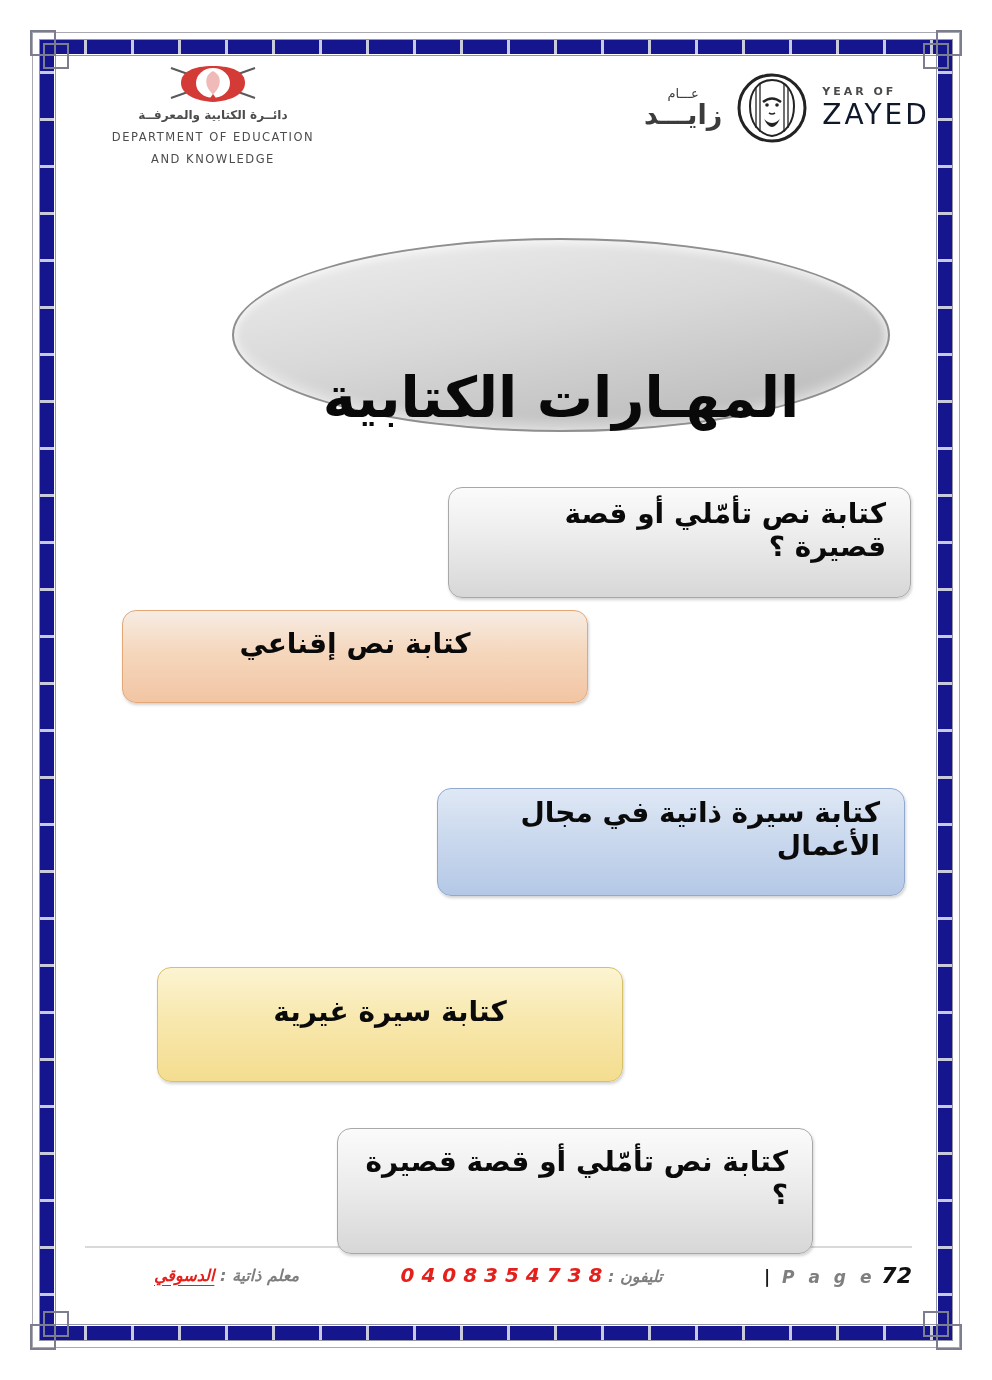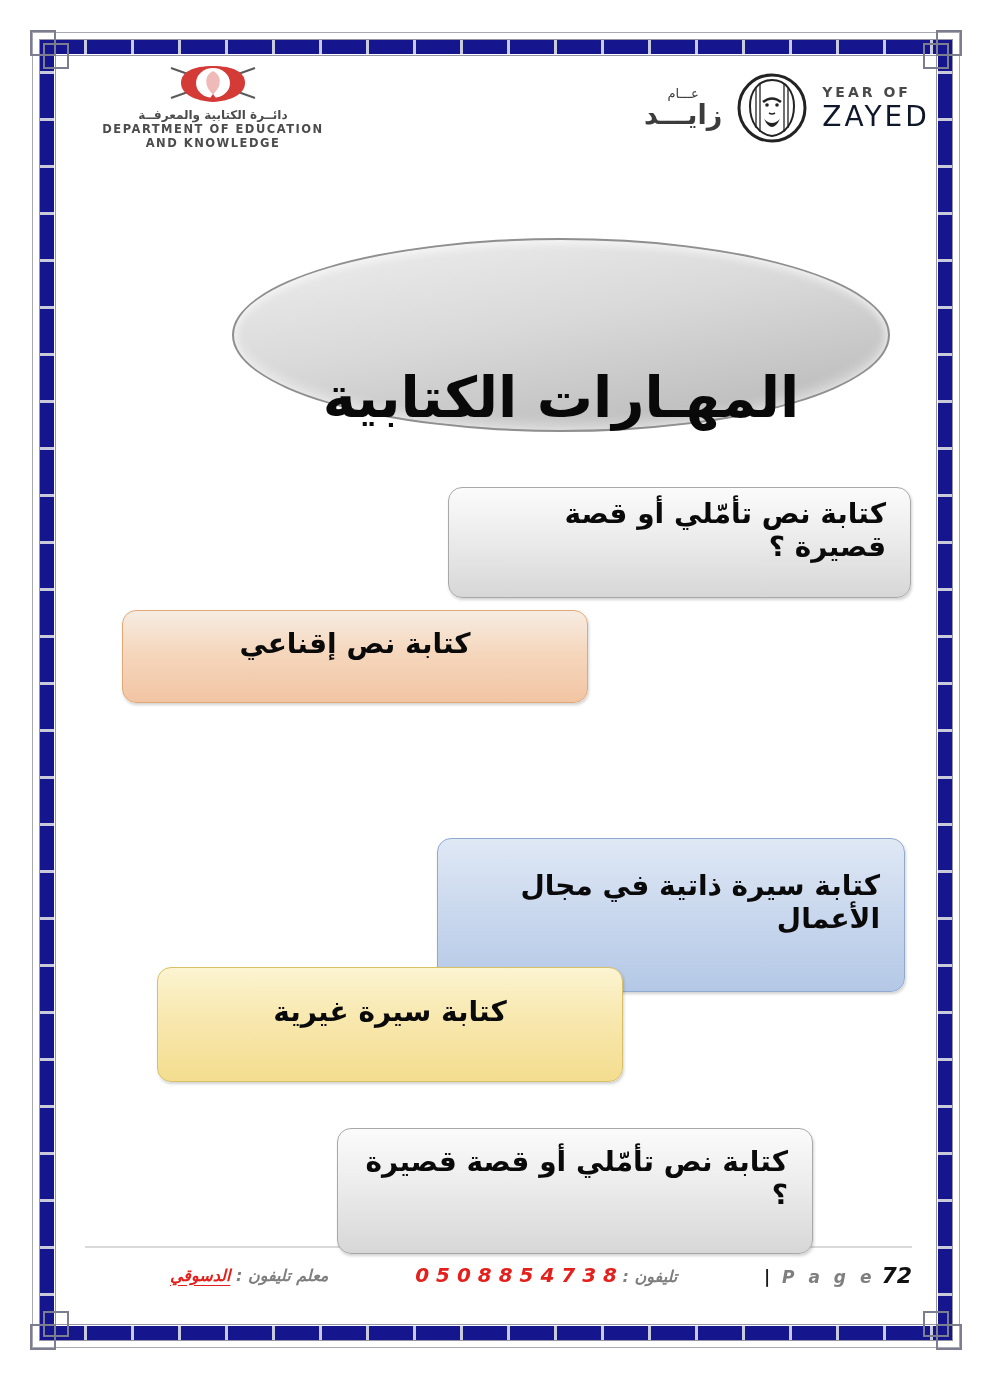--- a/index.html
+++ b/index.html
@@ -18,54 +18,54 @@
   .tick.h{left:40px;right:40px;height:14px;
     background:repeating-linear-gradient(90deg,transparent 0 44px,#c9cbdd 44px 47px);}
   .tick.v{top:40px;bottom:40px;width:14px;
     background:repeating-linear-gradient(0deg,transparent 0 44px,#c9cbdd 44px 47px);}
   .tick.t{top:40px;} .tick.b{bottom:40px;} .tick.l{left:40px;} .tick.r{right:40px;}
   .csq{position:absolute;width:22px;height:22px;border:2px solid #7d7d90;
     background:transparent;pointer-events:none;}
   
   .logo-left{position:absolute;left:88px;top:64px;width:250px;text-align:center;}
   .logo-left .arb{font-size:12px;color:#4c4c4c;font-weight:bold;letter-spacing:1px;}
-  .logo-left .eng{font-size:11.5px;color:#4c4c4c;font-weight:bold;letter-spacing:1.5px;line-height:1.25;}
+  .logo-left .eng{font-size:11.5px;color:#4c4c4c;font-weight:normal;letter-spacing:1.5px;line-height:1.25;margin-top:8px;}
   .logo-right{position:absolute;left:644px;top:68px;height:80px;display:flex;align-items:center;gap:14px;}
   .zayed-arabic{text-align:center;color:#3c3c3c;line-height:1.05;}
   .zayed-arabic .small{font-size:13px;letter-spacing:2px;}
   .zayed-arabic .big{font-size:27px;font-weight:bold;letter-spacing:2px;}
-  .zayed-english .top{font-size:14px;color:#4a4a4a;letter-spacing:3px;font-weight:bold;}
+  .zayed-english .top{font-size:11px;color:#4a4a4a;letter-spacing:3px;font-weight:bold;}
   .zayed-english .bottom{font-size:28px;color:#0f172a;font-weight:normal;letter-spacing:3px;}
   
   .title-ellipse{position:absolute;left:232px;top:238px;width:654px;height:190px;
     border-radius:50%;border:2px solid #8f8f8f;
     background:linear-gradient(170deg,#efefef 0%,#d9d9d9 45%,#b4b4b4 100%);
     box-shadow:inset 0 -6px 12px rgba(255,255,255,.45), inset 0 4px 8px rgba(255,255,255,.6);
     display:flex;align-items:flex-end;justify-content:center;}
   .title-ellipse span{font-size:56px;font-weight:bold;color:#090909;direction:rtl;}
   
   .opt{position:absolute;border-radius:14px;display:flex;align-items:center;justify-content:center;
     direction:rtl;font-weight:bold;font-size:28px;color:#0a0a0a;padding:0 24px 26px 24px;
     box-sizing:border-box;box-shadow:1px 2px 3px rgba(0,0,0,.18);}
   .opt.gray  {background:linear-gradient(180deg,#fbfbfb 0%,#ececec 45%,#d7d7d7 100%);border:1.5px solid #a8a8a8;}
   .opt.orange{background:linear-gradient(180deg,#f7ece3 0%,#f5d7bd 45%,#f2c5a3 100%);border:1.5px solid #e2a878;}
   .opt.blue  {background:linear-gradient(180deg,#dfe8f5 0%,#cbd9ee 45%,#b4c8e6 100%);border:1.5px solid #8fa9d0;}
   .opt.yellow{background:linear-gradient(180deg,#fcf4d2 0%,#f8e8ae 45%,#f4dd8f 100%);border:1.5px solid #d8c066;}
   .opt1{left:448px;top:487px;width:463px;height:111px;}
   .opt2{left:122px;top:610px;width:466px;height:93px;}
-  .opt3{left:437px;top:838px;width:468px;height:154px;}
+  .opt3{left:437px;top:788px;width:468px;height:108px;}
   .opt4{left:157px;top:967px;width:466px;height:115px;z-index:2;}
   .opt5{left:337px;top:1128px;width:476px;height:126px;z-index:2;}
   
   .footer-rule{position:absolute;left:85px;right:80px;top:1246px;height:2px;background:#d9d9d9;z-index:1;}
   .footer{position:absolute;left:90px;right:80px;top:1260px;height:30px;z-index:3;
     display:flex;align-items:center;justify-content:space-between;font-style:italic;}
   .footer .seg{white-space:nowrap;}
   .f-teacher{direction:rtl;color:#7f7f7f;font-size:16px;font-weight:bold;letter-spacing:2px;margin-left:64px;}
-  .f-teacher .name{color:#e3201b;text-decoration:underline;text-underline-offset:4px;margin-left:16px;}
+  .f-teacher .name{color:#e3201b;text-decoration:underline;text-underline-offset:4px;}
   .f-phone{direction:rtl;color:#7f7f7f;font-size:16px;font-weight:bold;letter-spacing:2px;}
   .f-phone .num{color:#e3201b;font-size:20px;letter-spacing:3px;font-weight:bold;}
   .f-page{color:#7f7f7f;font-size:17px;font-weight:bold;}
   .f-page .pipe{color:#1a1a1a;font-style:normal;margin-right:6px;}
   .f-page .word{letter-spacing:4px;}
   .f-page .num{color:#111;font-size:22px;letter-spacing:0;}
   svg{display:block;}
 </style>
 </head>
 <body>
@@ -147,25 +147,25 @@
 <div class="opt yellow opt4">
   <span>كتابة سيرة غيرية</span>
 </div>
 <div class="opt gray opt5">
   <span>كتابة نص تأمّلي أو قصة قصيرة  ؟</span>
 </div>
 
 <div class="footer-rule"></div>
 <div class="footer">
   <span class="seg f-teacher">
-    <span>معلم تليفون :</span>
+    <span>معلم ذاتية :</span>
     <span class="name">الدسوقي</span>
   </span>
   <span class="seg f-phone">
     <span>تليفون :</span>
-    <span class="num" dir="ltr">0 5 0 8 8 5 4 7 3 8</span>
+    <span class="num" dir="ltr">0 4 0 8 3 5 4 7 3 8</span>
   </span>
   <span class="seg f-page">
     <span class="pipe">|</span>
     <span class="word">P a g e</span>
     <span class="num">72</span>
   </span>
 </div>
 
 </body></html>

